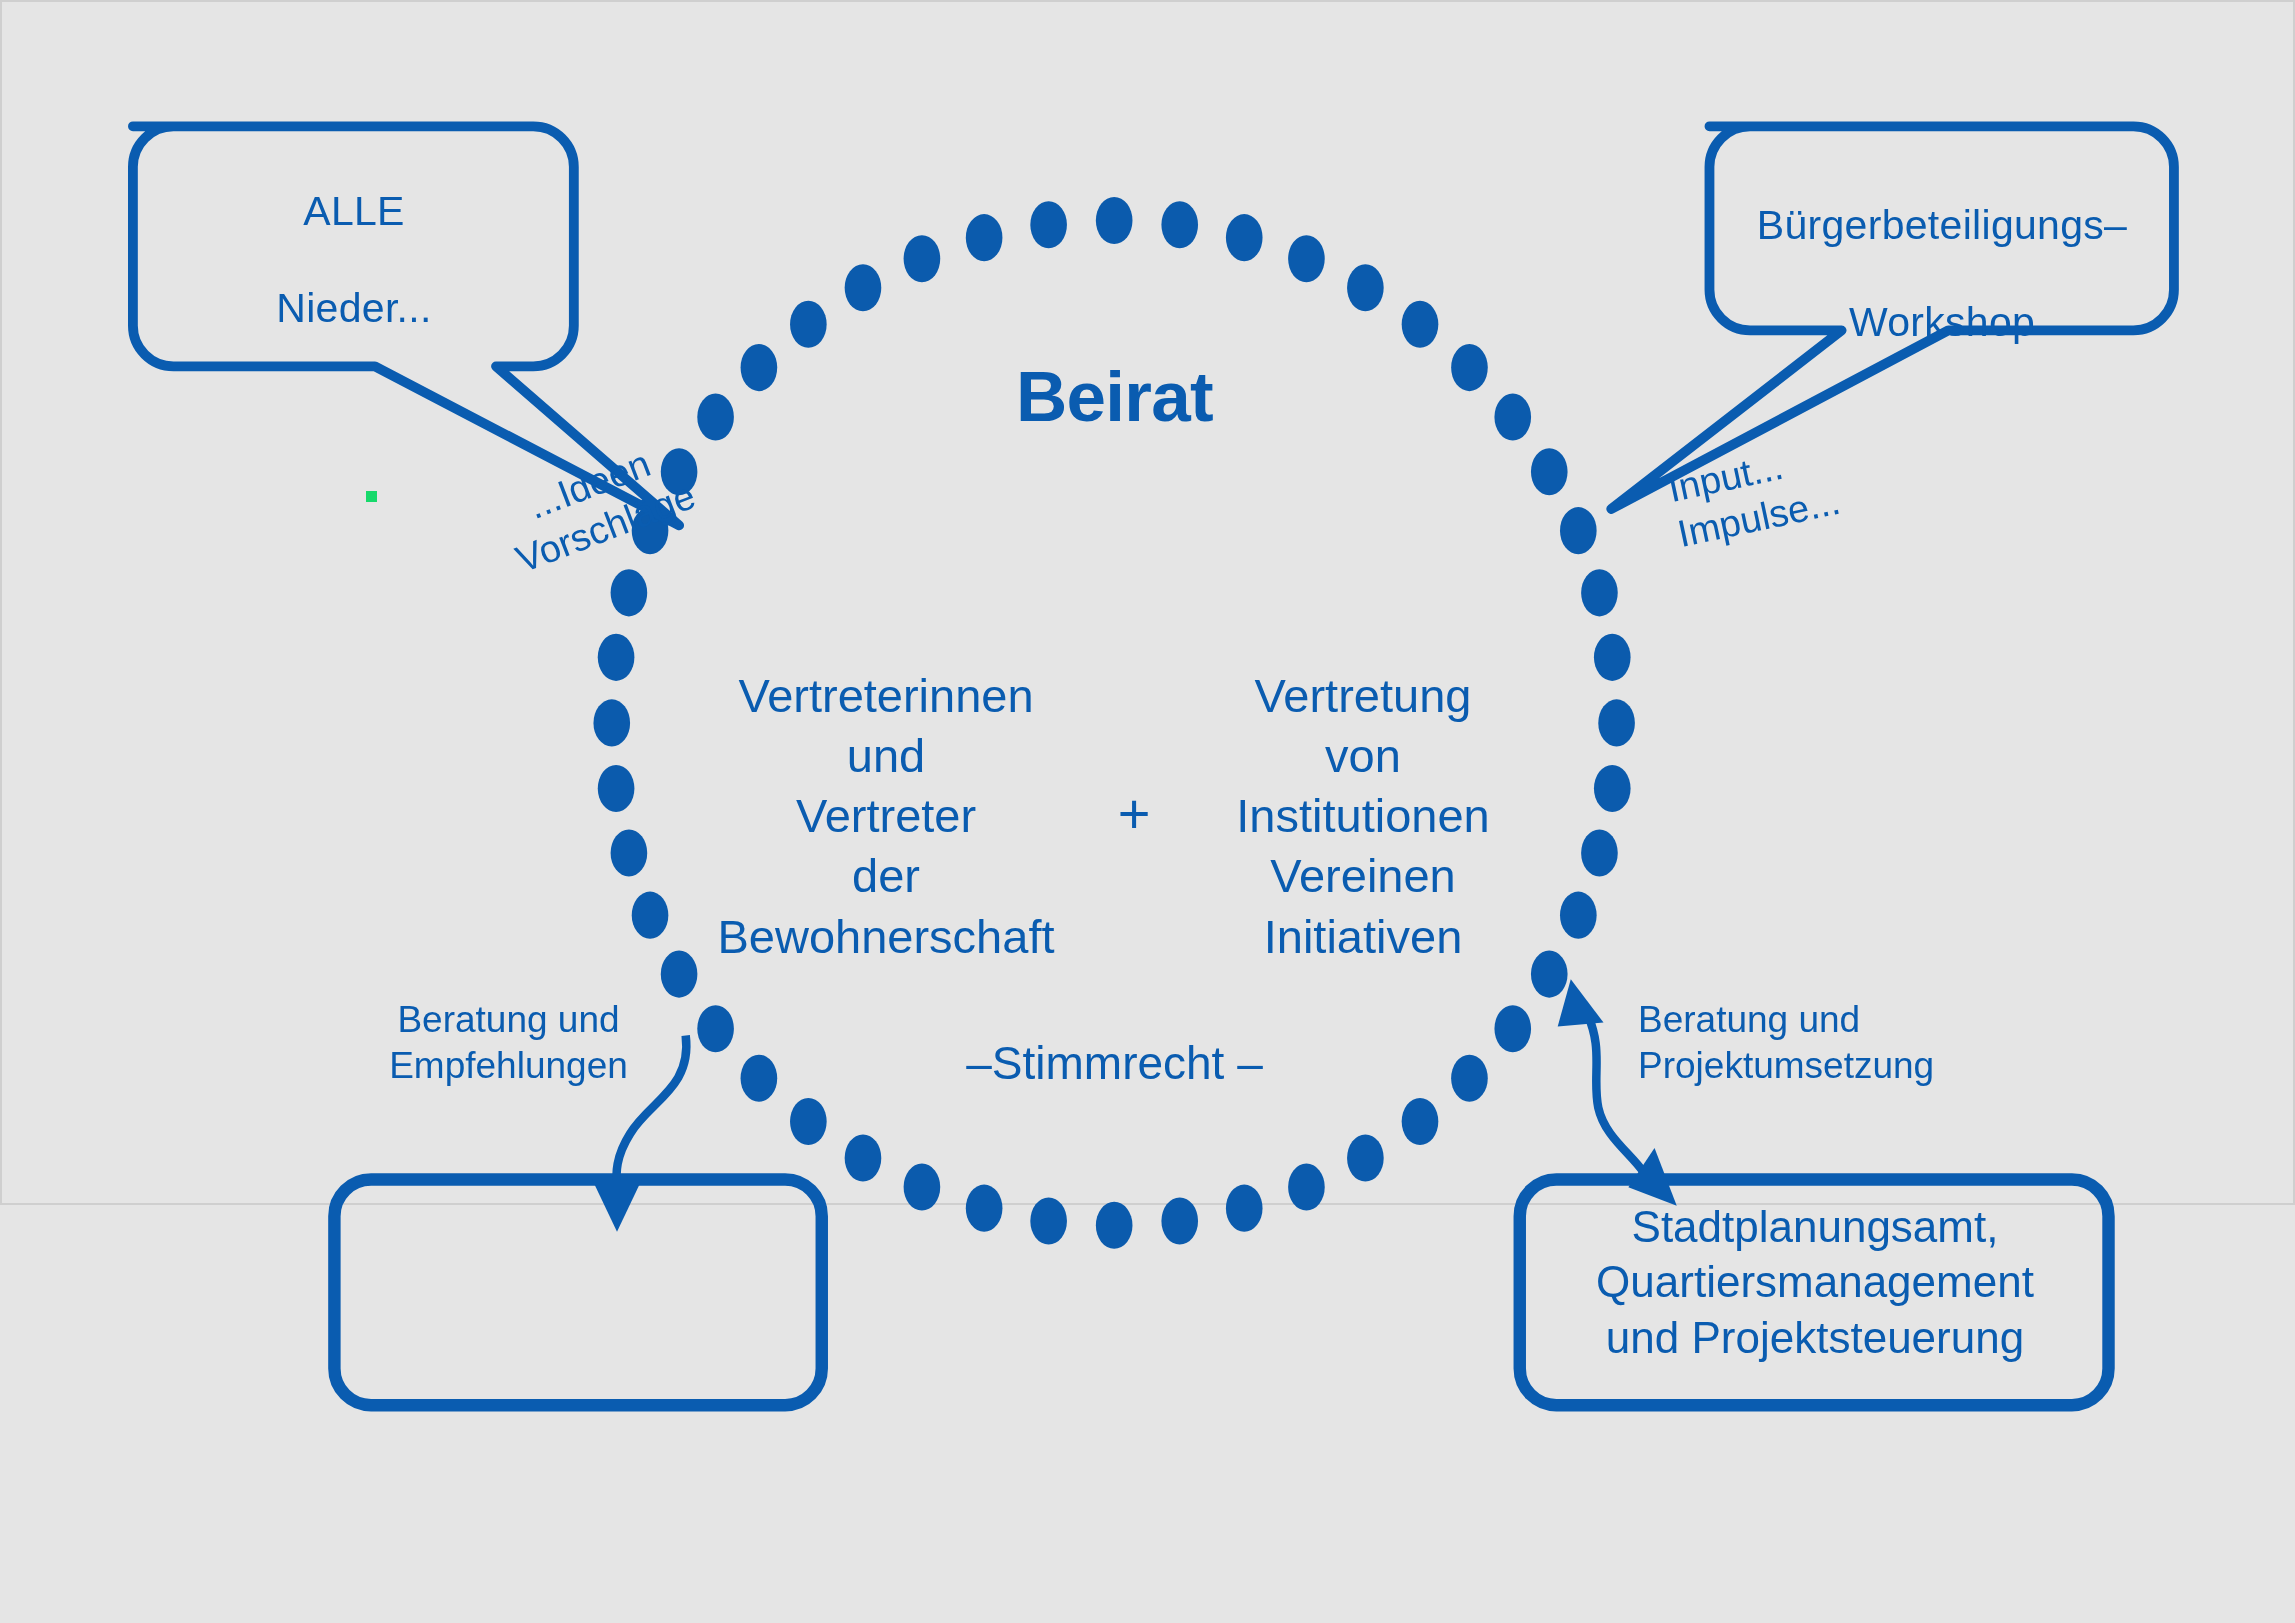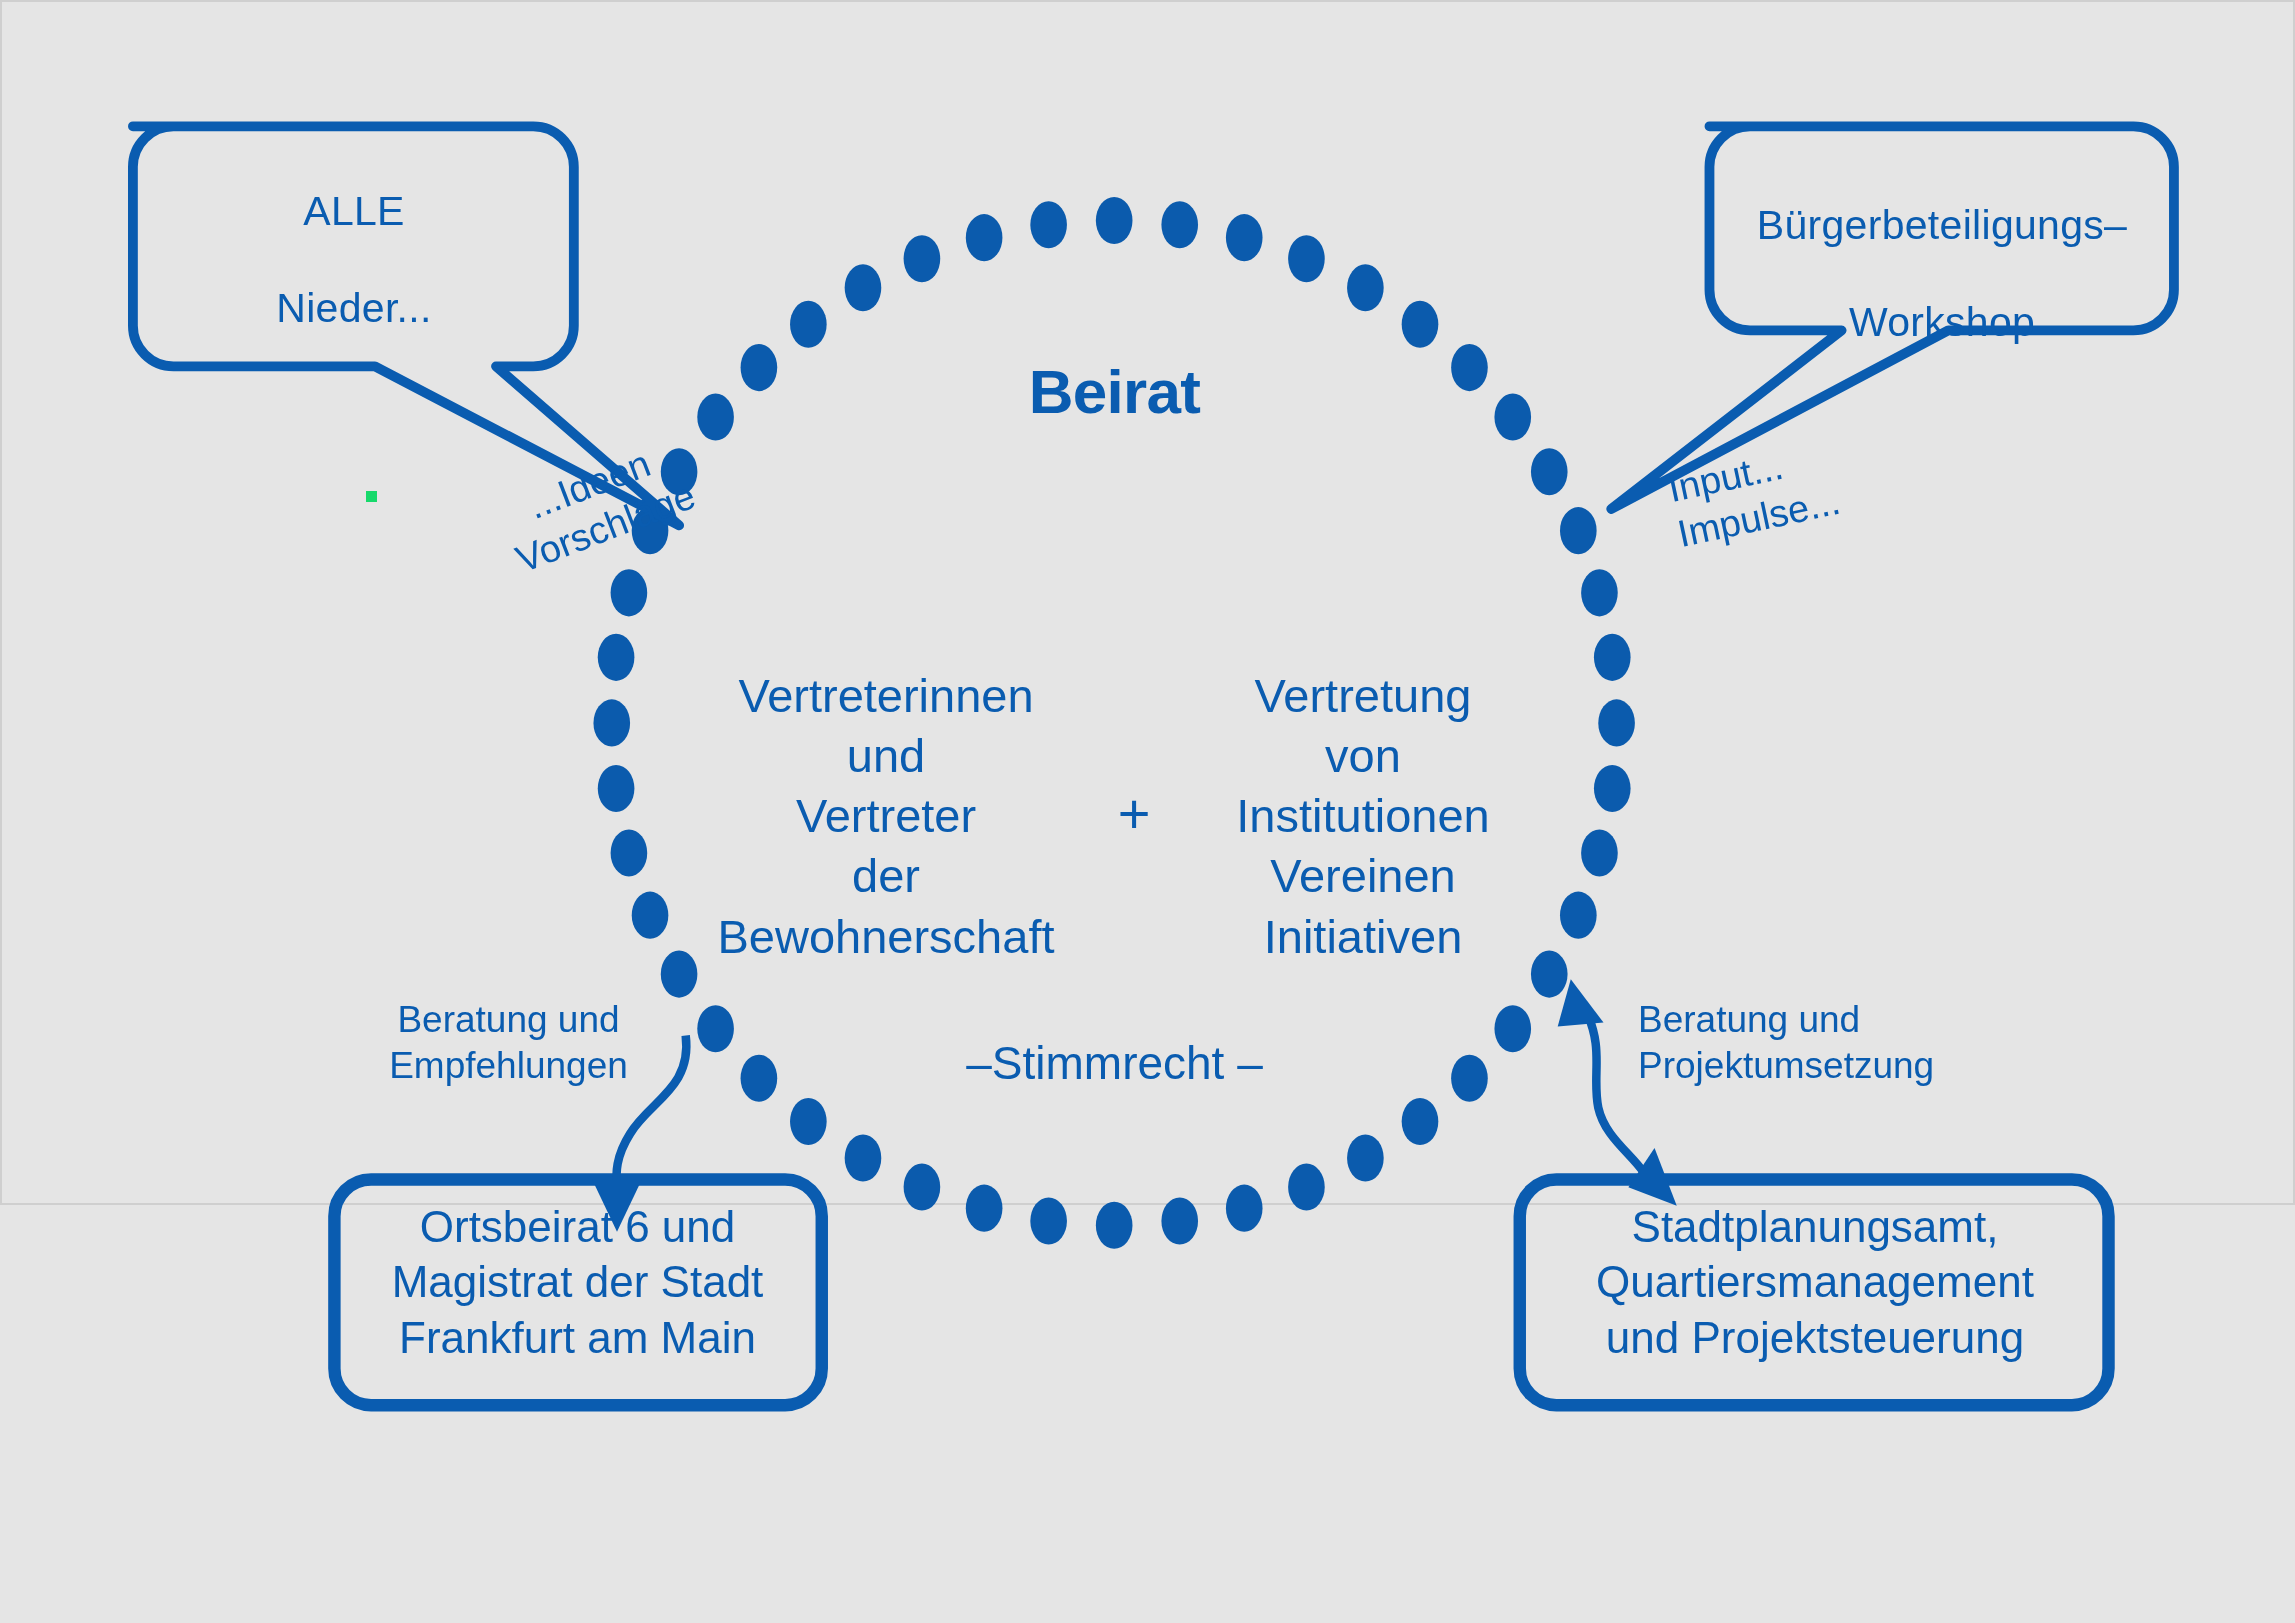--- a/index.html
+++ b/index.html
@@ -23,21 +23,21 @@
 
   .bubble-text{
     font-size:41px;
     font-weight:400;
     letter-spacing:0.3px;
   }
   .bubble-text .cap{display:block;}
 
   #title-main{
     left:779px;top:353px;width:667px;
-    font-size:62px;font-weight:700;letter-spacing:-0.7px;
+    font-size:71px;font-weight:700;letter-spacing:-0.7px;
     color:#0a5cb0;
   }
   #title-sub1{
     left:779px;top:468px;width:667px;
     font-size:60px;font-weight:400;letter-spacing:0.7px;
   }
   #title-sub2{
     left:779px;top:543px;width:667px;
     font-size:60px;font-weight:400;
   }
@@ -199,21 +199,18 @@
   <div class="side-note" id="note-ideen">...Ideen
 Vorschläge</div>
   <div class="side-note" id="note-input">Input...
 Impulse...</div>
 
   <div class="corner-note" id="note-beratung-left">Beratung und
 Empfehlungen</div>
   <div class="corner-note" id="note-beratung-right">Beratung und
 Projektumsetzung</div>
 
-  <div class="box-text" id="box-left-text">Ortsbeirat 6 und
-Magistrat der Stadt
-Frankfurt am Main</div>
   <div class="box-text" id="box-right-text">Stadtplanungsamt,
 Quartiersmanagement
 und Projektsteuerung</div>
 
 </div>
 
 
 </body></html>

